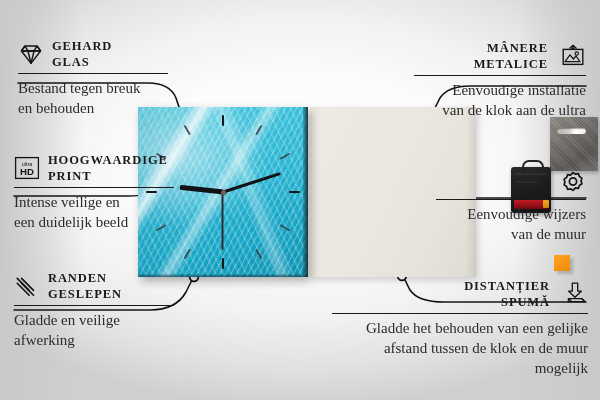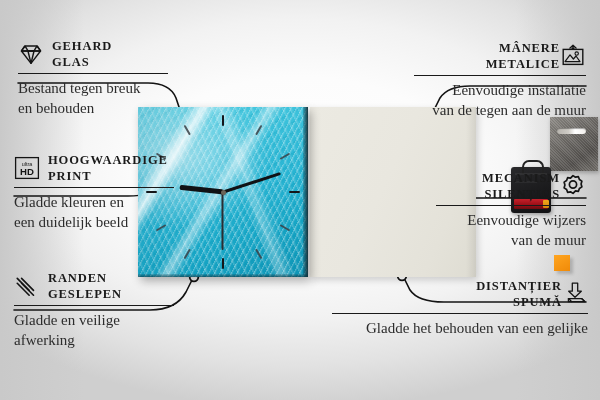--- a/index.html
+++ b/index.html
@@ -108,21 +108,21 @@
   .callout{position:absolute;}
   .callout .title{
     font-family:"Liberation Serif", serif;font-weight:700;font-size:12.5px;letter-spacing:.9px;
     color:#1a1a1a;line-height:1.28;text-transform:uppercase;white-space:nowrap;
   }
   .callout .rule{height:1px;background:#1a1a1a;margin:3px 0 4px;}
   .callout .desc{
     font-family:"Liberation Serif", serif;font-size:15px;color:#2c2c2c;line-height:1.34;
   }
   .callout.left .head{display:flex;align-items:center;gap:8px;}
-  .callout.right .head{display:flex;align-items:center;gap:0;justify-content:flex-end;}
+  .callout.right .head{display:flex;align-items:center;gap:12px;justify-content:flex-end;}
   .callout.right .title,.callout.right .desc{text-align:right;}
   .ico{width:26px;height:26px;flex:0 0 26px;display:block;}
 
   svg.lines{position:absolute;left:0;top:0;width:600px;height:400px;pointer-events:none;}
 </style>
 </head>
 <body>
 
 <div id="stage">
 
@@ -217,21 +217,21 @@
         <rect x="1.6" y="2.6" width="22.8" height="20.8" fill="none" stroke="#141414" stroke-width="1.3"></rect>
         <text x="13" y="11.2" font-family="Liberation Sans, sans-serif" font-size="5.4" text-anchor="middle" fill="#141414">ultra</text>
         <text x="13" y="20.3" font-family="Liberation Sans, sans-serif" font-size="9.6" font-weight="bold" text-anchor="middle" fill="#141414">HD</text>
       </svg>
       <div>
         <div class="title">HOOGWAARDIGE</div>
         <div class="title">PRINT</div>
       </div>
     </div>
     <div class="rule"></div>
-    <div class="desc">Gladde kleuren en</div>
+    <div class="desc">Intense veilige en</div>
     <div class="desc">een duidelijk beeld</div>
   </div>
 
   <div class="callout left" style="left:14px;top:270px;width:160px;">
     <div class="head">
       <svg class="ico" viewBox="0 0 24 24">
         <g stroke="#141414" stroke-width="1.5" stroke-linecap="round">
           <path d="M3 5 L14 16"></path>
           <path d="M3 9.5 L14 20.5"></path>
           <path d="M7 5 L18 16"></path>
@@ -256,29 +256,25 @@
       <svg class="ico" viewBox="0 0 26 26">
         <path d="M9.5 5.4 13 2.3l3.5 3.1" fill="none" stroke="#141414" stroke-width="1.3" stroke-linejoin="round"></path>
         <circle cx="13" cy="5.6" r="1.5" fill="#141414"></circle>
         <rect x="3.2" y="6.4" width="19.6" height="15" fill="none" stroke="#141414" stroke-width="1.4"></rect>
         <path d="M5 18.6 10 11.8l3.4 4.2 2.6-3 4 5.6z" fill="none" stroke="#141414" stroke-width="1.2" stroke-linejoin="round"></path>
         <circle cx="16.7" cy="10.6" r="1.7" fill="none" stroke="#141414" stroke-width="1.1"></circle>
       </svg>
     </div>
     <div class="rule"></div>
     <div class="desc">Eenvoudige installatie</div>
-    <div class="desc">van de tegen aan de muur</div>
+    <div class="desc">van de klok aan de ultra</div>
   </div>
 
   <div class="callout right" style="right:14px;top:170px;width:150px;">
     <div class="head">
-      <div>
-        <div class="title">MECANISM</div>
-        <div class="title">SILENȚIOS</div>
-      </div>
       <svg class="ico" viewBox="0 0 26 26">
         <g fill="none" stroke="#141414" stroke-width="1.7" stroke-linejoin="round">
           <path d="M13 2.6l2.5 1.6 2.9-.5 1 2.8 2.5 1.6-.8 2.9.8 2.9-2.5 1.6-1 2.8-2.9-.5L13 20.4l-2.5-1.6-2.9.5-1-2.8-2.5-1.6.8-2.9-.8-2.9 2.5-1.6 1-2.8 2.9.5z"></path>
           <circle cx="13" cy="11.5" r="3.6"></circle>
         </g>
       </svg>
     </div>
     <div class="rule"></div>
     <div class="desc">Eenvoudige wijzers</div>
     <div class="desc">van de muur</div>
@@ -291,15 +287,16 @@
         <div class="title">SPUMĂ</div>
       </div>
       <svg class="ico" viewBox="0 0 26 26">
         <path d="M10.3 2.2h5.4v8h3.6L13 16.2 6.7 10.2h3.6z" fill="none" stroke="#141414" stroke-width="1.3" stroke-linejoin="round"></path>
         <path d="M6.4 17.6h13.2l3.4 3.1H9.8z" fill="none" stroke="#141414" stroke-width="1.3" stroke-linejoin="round"></path>
         <path d="M6.4 17.6v3.1h3.4M19.6 17.6l3.4 3.1" fill="none" stroke="#141414" stroke-width="1.3" stroke-linejoin="round"></path>
       </svg>
     </div>
     <div class="rule"></div>
     <div class="desc">Gladde het behouden van een gelijke</div>
+    <div class="desc">afstand tussen de klok en de muur mogelijk</div>
   </div>
 
 </div>
 
 </body></html>

